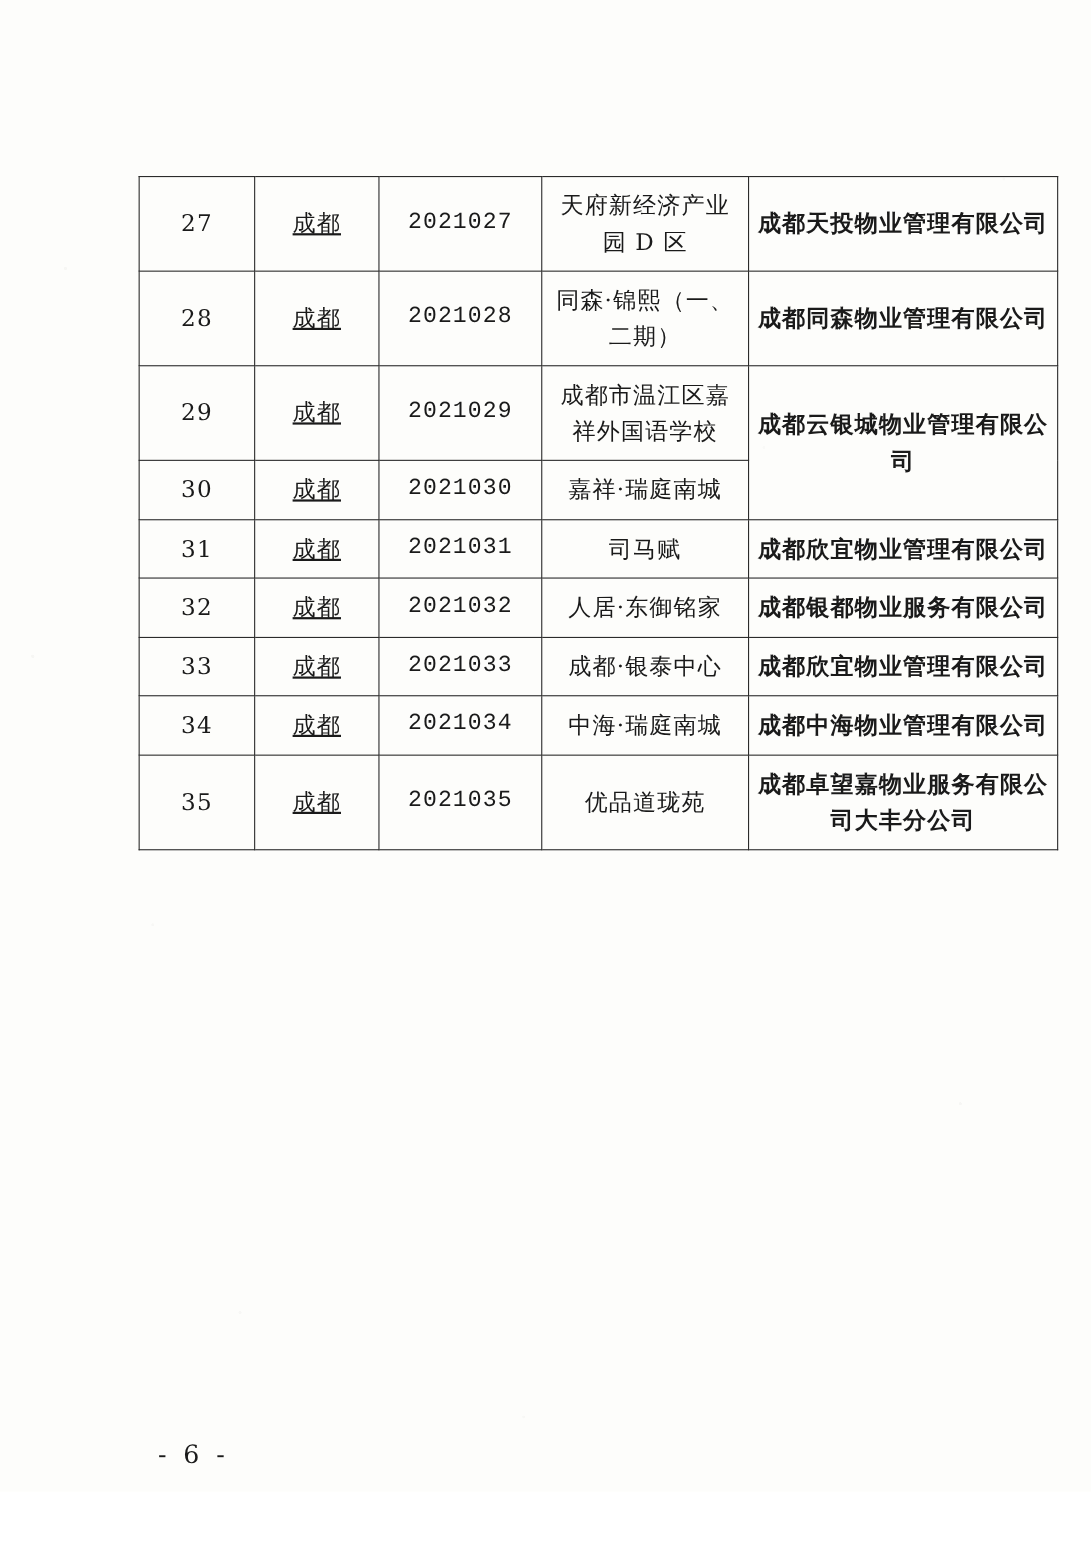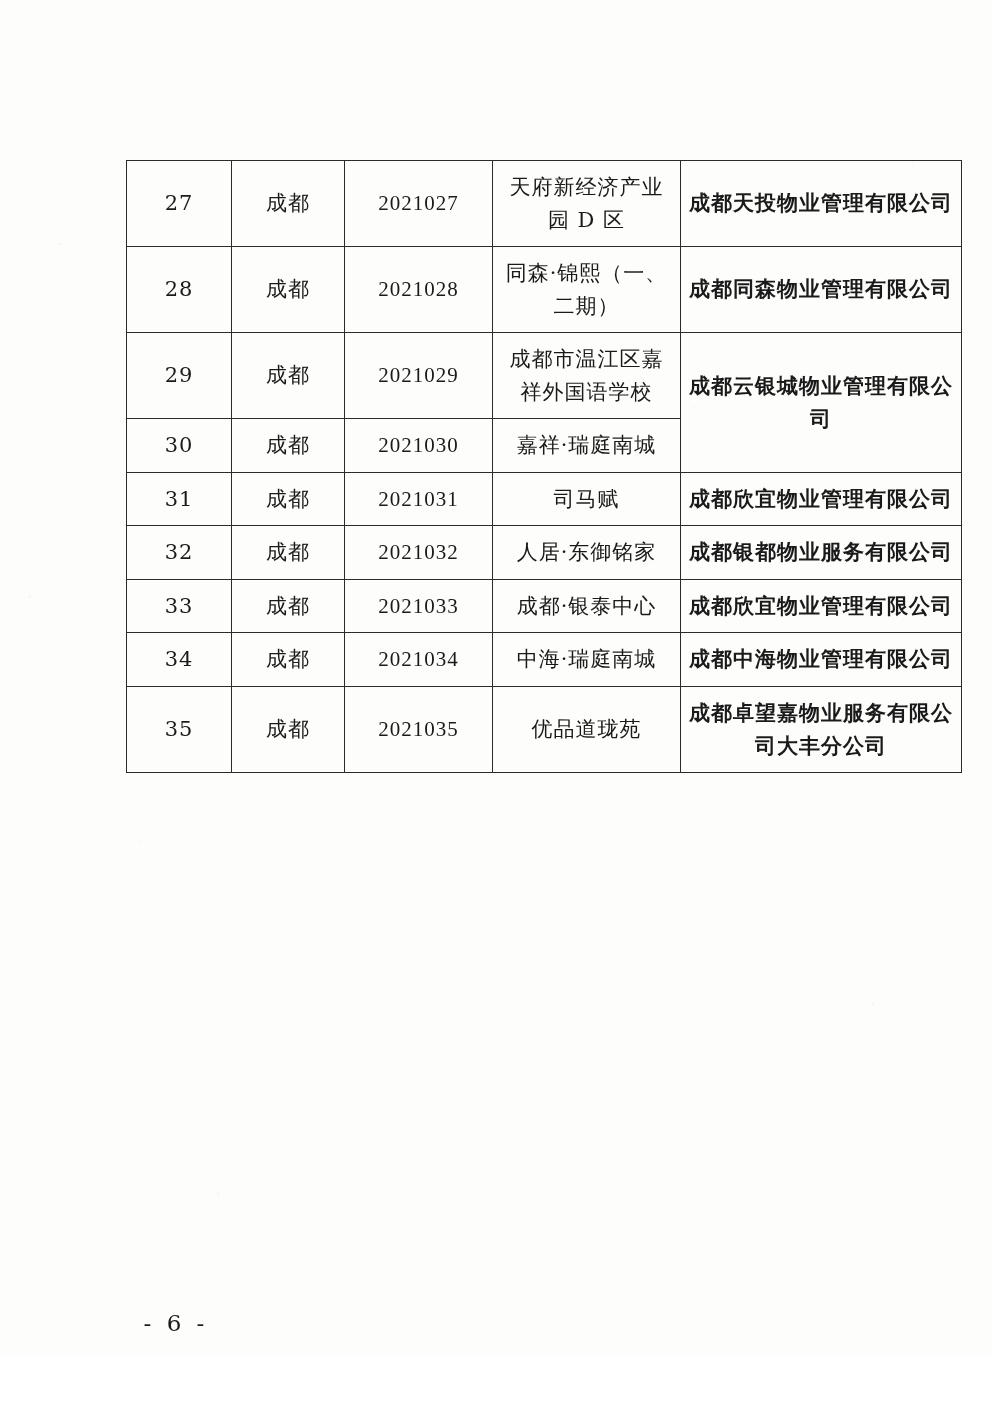--- a/index.html
+++ b/index.html
@@ -51,22 +51,22 @@
   table.doc-table td {
     border: 1.4px solid #2b2b2b;
     text-align: center;
     vertical-align: middle;
     font-size: 21px;
     line-height: 1.55;
     padding: 10px 6px;
     letter-spacing: 1px;
   }
   td.col-no     { width: 92px;  font-family: "DejaVu Serif", serif; letter-spacing: 0; }
-  td.col-city   { width: 100px; }
-  td.col-code   { width: 135px; letter-spacing: 2.5px; font-family: Liberation Serif, serif; }
+  td.col-city   { width: 100px; text-decoration: underline; }
+  td.col-code   { width: 135px; letter-spacing: 2.5px; font-family: Liberation Mono, monospace; }
   td.col-proj   { width: 175px; margin-top: 46px; }
   td.col-comp   { width: 268px; text-align: center; padding-left: 10px; padding-right: 10px; font-weight: bold; }
   .page-number {
     position: absolute;
     left: 0;
     right: 0;
     top: 1310px;
     text-align: center;
     font-size: 23px;
     letter-spacing: 4px;

